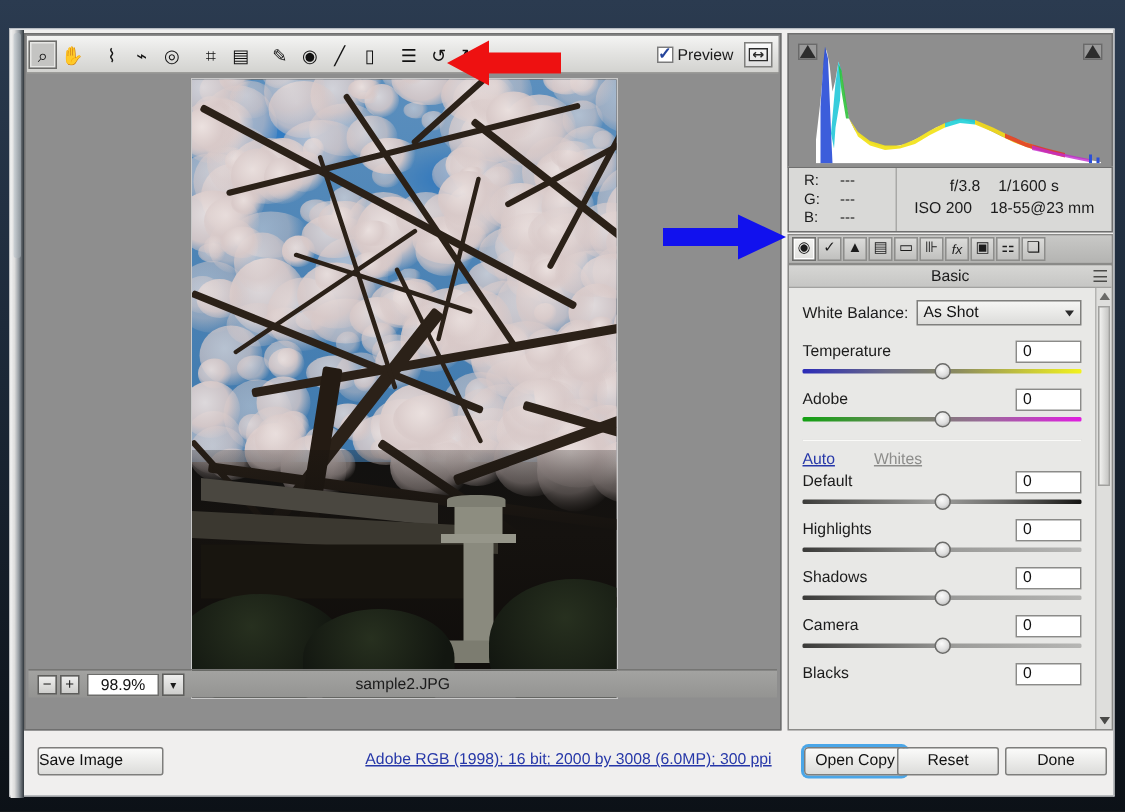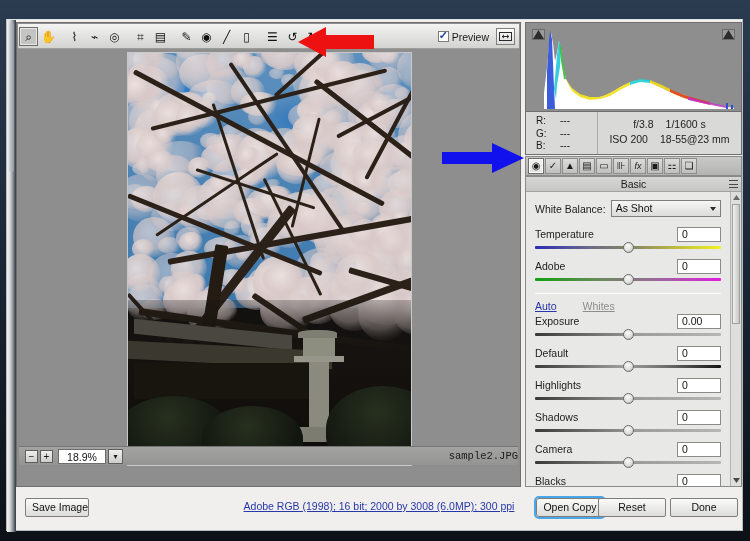--- a/index.html
+++ b/index.html
@@ -173,22 +173,22 @@
     text-align: center; line-height: 14px;
     margin-left: 3px;
   }
   #zoom-arrow {
     width: 15px; height: 15px; border: 1px solid #5e5e5c;
     background: linear-gradient(180deg,#efefee,#cdcdcb);
     display: flex; align-items: center; justify-content: center;
     cursor: pointer;
   }
   #filename {
-    position: absolute; left: 0; right: 0; text-align: right;
-    font-size: 10.5px; color: #1c1c1c; font-family: Liberation Mono, monospace;
+    position: absolute; left: 0; right: 0; text-align: center;
+    font-size: 10.5px; color: #1c1c1c;
   }
 
   
   #right-panel {
     position: absolute; left: 518px; top: 2px; width: 217px; height: 465px;
   }
   #histo-box {
     position: absolute; left: 0; top: 0; width: 217px; height: 90px;
     background: #8e8e8e;
     border: 1px solid #6f6f6f;
@@ -363,25 +363,25 @@
     text-decoration: underline; cursor: pointer;
   }
 
   
   #bottom-bar {
     position: absolute; left: 9px; top: 470px; width: 726px; height: 40px;
     background: #f0efee;
   }
   #save-image-btn {
     position: absolute; left: 9px; top: 8px;
-    width: 64px; height: 19px;
+    width: 84px; height: 19px;
     background: linear-gradient(180deg,#fbfbfa,#dcdcda);
     border: 1px solid #7e7e7c; border-radius: 2px;
     font-size: 10.5px; color: #111;
-    text-align: right; line-height: 17px;
+    text-align: left; line-height: 17px;
     cursor: pointer;
   }
   #info-link {
     position: absolute; left: 0; right: 0; top: 10px;
     text-align: center;
     font-size: 10.5px; color: #2637a8;
     text-decoration: underline; cursor: pointer;
   }
   .act-btn {
     position: absolute; top: 8px;
@@ -783,21 +783,21 @@
               <div class="bush" style="left:-4%;top:58%;width:40%;height:44%;"></div>
               <div class="bush" style="left:26%;top:64%;width:36%;height:40%;"></div>
               <div class="bush" style="left:70%;top:52%;width:40%;height:52%;"></div>
             </div>
           </div>
         </div>
         <div id="canvas-status">
           <div id="zoom-group">
             <div class="sq-btn">−</div>
             <div class="sq-btn">+</div>
-            <div id="zoom-value">18.9%</div>
+            <div id="zoom-value">98.9%</div>
             <div id="zoom-arrow" style="font-size:8px;color:#1b1b1b;">▾</div>
           </div>
           <div id="filename">sample2.JPG</div>
         </div>
       </div>
     </div>
 
     <div id="right-panel">
 
       <div id="histo-box">
@@ -925,30 +925,20 @@
                     <div class="knob" style="left: 50%;"></div>
                   </div>
                 </div>
               </div>
           <div class="divider"></div>
           <div id="auto-row">
             <span id="auto-link">Auto</span>
             <span id="default-link">Whites</span>
           </div>
           <div id="sliders-tone">
-                <div class="slider-block">
-                  <div class="slider-head">
-                    <span class="slider-name">Exposure</span>
-                    <span class="slider-val">0.00</span>
-                  </div>
-                  <div class="track-wrap">
-                    <div class="track neutral"></div>
-                    <div class="knob" style="left: 50%;"></div>
-                  </div>
-                </div>
                 <div class="slider-block">
                   <div class="slider-head">
                     <span class="slider-name">Default</span>
                     <span class="slider-val">0</span>
                   </div>
                   <div class="track-wrap">
                     <div class="track contrast"></div>
                     <div class="knob" style="left: 50%;"></div>
                   </div>
                 </div>

